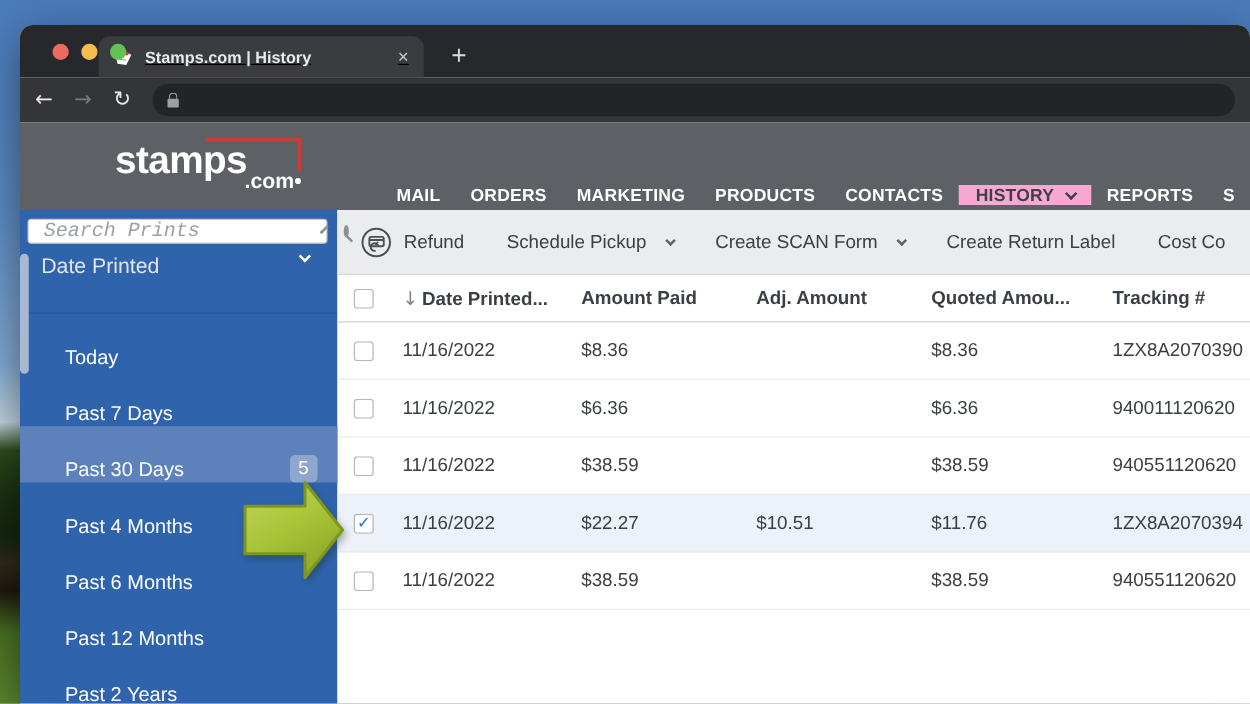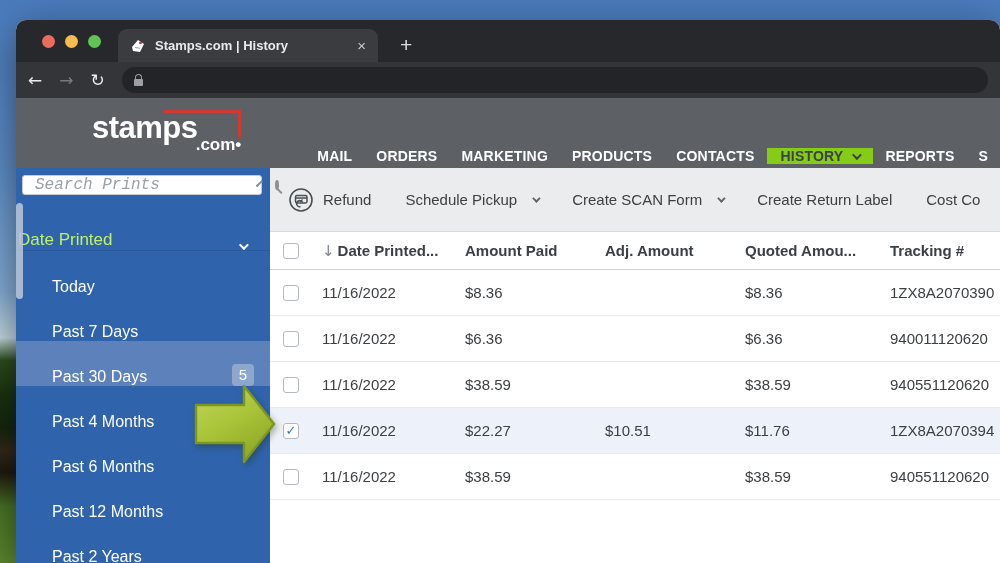--- a/index.html
+++ b/index.html
@@ -19,22 +19,22 @@
     border-radius:10px 10px 0 0; overflow:hidden;
     box-shadow:0 12px 40px rgba(0,0,0,.5);
     background:#fff; display:flex; flex-direction:column;
   }
 
   
   .tabbar { height:42px; background:#27282b; display:flex; align-items:flex-end; flex-shrink:0; position:relative; }
   .traffic { position:absolute; left:26px; top:15px; display:flex; gap:10px; }
   .traffic span { width:13px; height:13px; border-radius:50%; display:block; }
   .t-close{ background:#ee6a5f; } .t-min{ background:#f5bd4f; } .t-zoom{ background:#61c354; }
-  .tab { margin-left:102px; width:260px; height:33px; background:#3b3c3f; border-radius:9px 9px 0 0;
-    display:flex; align-items:center; padding:0 12px; gap:9px; }
+  .tab { margin-left:63px; width:260px; height:33px; background:#3b3c3f; border-radius:9px 9px 0 0;
+    display:flex; align-items:center; padding:0 12px; gap:9px;text-decoration:underline; }
   .tab-title { color:#e8eaed; font-size:13px; font-weight:700; flex:1; white-space:nowrap; overflow:hidden; }
   .tab-close { color:#c7cacd; font-size:15px; cursor:default; }
   .newtab { color:#dadce0; font-size:21px; font-weight:400; margin:0 0 5px 22px; }
 
   .btoolbar { height:36px; background:#333539; display:flex; align-items:center; padding:0 12px; gap:17px; flex-shrink:0; }
   .nav-glyph { font-family:"DejaVu Sans", sans-serif; font-size:17px; color:#e8eaed; line-height:1; }
   .nav-glyph.dim { color:#76797d; }
   .addr { flex:1; height:26px; background:#222427; border-radius:13px; display:flex; align-items:center; padding:0 12px; }
   .lock { width:9px; height:7px; background:#9aa0a6; border-radius:1px; position:relative; margin-top:4px; }
   .lock::before { content:""; position:absolute; top:-5px; left:1px; width:5px; height:5px;
@@ -44,53 +44,53 @@
   .site-header { height:70px; background:#5d6166; display:flex; align-items:center; flex-shrink:0; }
   .logo { position:relative; margin-left:76px; width:156px; align-self:center; }
   .logo-main { font-size:31px; font-weight:700; color:#fff; letter-spacing:-.5px; line-height:1; }
   .red-bracket { position:absolute; top:-2px; left:72px; right:2px; height:27px;
     border-top:3px solid #cf3a32; border-right:3px solid #cf3a32; }
   .logo-sub { display:block; text-align:right; color:#fff; font-size:17px; font-weight:600;
     margin-top:-7px; padding-right:2px; line-height:1.1; }
   .mainnav { display:flex; margin-left:62px; align-items:stretch;margin-top:46px; }
   .nav-item { display:flex; align-items:center; padding:0 12px; color:#fff; font-size:14px;
     font-weight:700; letter-spacing:.2px; white-space:nowrap; cursor:default; }
-  .nav-item.selected { background:#84cc16; color:#3c4145; padding:0 14px; }
+  .nav-item.selected { background:#f9a8d4; color:#3c4145; padding:0 14px; }
   .chev { width:7px; height:7px; border-right:2px solid currentColor; border-bottom:2px solid currentColor;
     transform:rotate(45deg) translateY(-2px); display:inline-block; margin-left:9px; }
 
   
   .content { flex:1; display:flex; overflow:hidden; }
   .sidebar { width:254px; background:#2f63ac; flex-shrink:0; display:flex; flex-direction:column; }
   .search-box { margin:7px 8px 8px 6px; height:40px; background:#fff; border:1px solid #c6cad0;
     border-radius:3px; display:flex; align-items:center; padding-right:12px; }
   .search-box input { flex:1; border:none; outline:none; font-size:16px; padding:0 12px;
     font-family:Liberation Mono, monospace; color:#404040; background:transparent; }
   .search-box input::placeholder { color:#9aa0a6; font-style:italic; }
   .sb-chev { width:8px; height:8px; border-right:2px solid #8a9096; border-bottom:2px solid #8a9096;
     transform:rotate(45deg) translateY(-2px); margin-right:16px; }
   .mag { width:10px; height:10px; border:2px solid #8a9096; border-radius:50%; position:relative; }
   .mag::after { content:""; position:absolute; width:7px; height:2px; background:#8a9096;
     transform:rotate(45deg); right:-6px; bottom:-4px; border-radius:1px; }
 
   .filter-panel { position:relative; flex:1; }
   .scroll-thumb { position:absolute; left:0; top:0; width:7px; height:96px;
     background:#b6c2d6; border-radius:4px; opacity:.9; }
-  .panel-header { height:48px; display:flex; align-items:flex-end; padding:0 24px 0 2px;
-    color:#bef264; font-size:17px; border-bottom:1px solid rgba(0,0,0,.10); }
+  .panel-header { height:48px; display:flex; align-items:flex-start; padding:0 24px 0 17px;
+    color:#e5e5e5; font-size:17px; border-bottom:1px solid rgba(0,0,0,.10); }
   .panel-header .chev { margin-left:auto; border-color:#fff; }
   .side-item { height:45px; display:flex; align-items:flex-end; padding:0 16px 0 36px;
     color:#fff; font-size:16px; cursor:default; }
   .side-item.selected { background:#5d82bb; }
   .badge { margin-left:auto; background:rgba(255,255,255,.30); color:#fff; font-size:15px;
     border-radius:4px; padding:2px 7px; line-height:1.2; }
 
   
   main { flex:1; background:#fff; display:flex; flex-direction:column; overflow:hidden; }
-  .toolbar { height:64px; background:#ebeced; border-bottom:1px solid #d8dadd; display:flex;
+  .toolbar { height:52px; background:#ebeced; border-bottom:1px solid #d8dadd; display:flex;
     align-items:center; padding-left:18px; gap:34px; flex-shrink:0; color:#3c4043; font-size:15px; }
   .tb-item { display:flex; align-items:center; gap:9px; white-space:nowrap; cursor:default; }
   .tb-item .chev { border-color:#5f6368; width:6px; height:6px; margin-left:6px; }
 
   .grid { display:grid; grid-template-columns:42px 143px 140px 140px 145px 1fr;
     align-items:center; flex-shrink:0; }
   .header-row { height:38px; font-weight:700; color:#3a3f45; font-size:15px;
     border-bottom:1px solid #ccd1d7; }
   .row { height:46px; font-size:15px; color:#3c4043; border-bottom:1px solid #e7eaee; }
   .row.selected { background:#edf1f9; }

